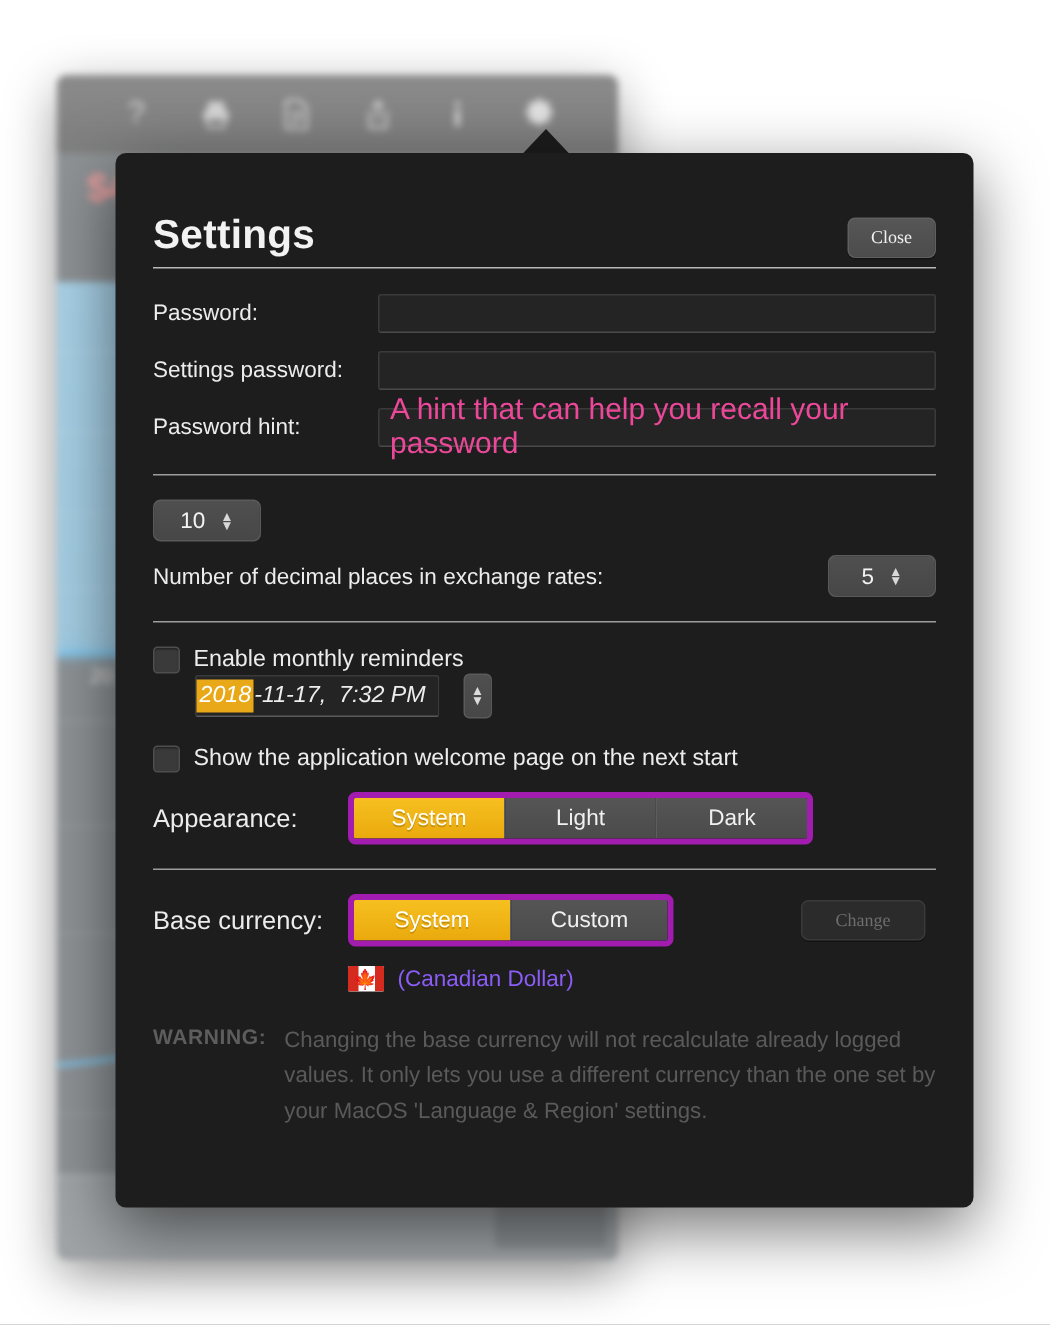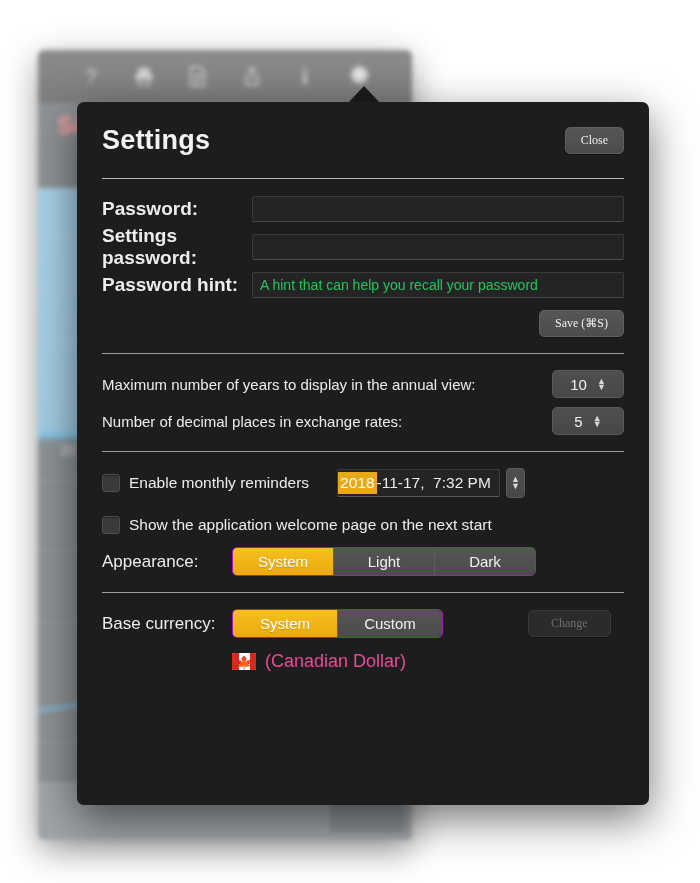--- a/index.html
+++ b/index.html
@@ -155,21 +155,21 @@
     z-index: 10;
     box-sizing: border-box;
     padding: 0 25px;
     color: #e9e9e9;
     font-size: 14.5px;
   }
 
   
   #dialog-header {
     display: flex;
-    align-items: center;
+    align-items: flex-end;
     justify-content: space-between;
     height: 64px;
     padding-top: 6px;
   }
   #dialog-title {
     font-size: 27px;
     font-weight: bold;
     color: #f2f2f2;
     letter-spacing: 0.2px;
   }
@@ -224,40 +224,39 @@
   
   .fieldrow {
     display: flex;
     align-items: center;
     height: 31px;
     margin-top: 7px;
   }
   .fieldrow .lbl {
     width: 150px;
     flex: 0 0 150px;
-    font-size: 19px;
+    font-size: 15px;
     color: #ececec;
-    font-weight: bold;
   }
   .textfield {
     flex: 1;
     height: 26px;
     background: #242424;
     border: 1px solid #3a3a3a;
     border-bottom-color: #4a4a4a;
     border-radius: 2px;
     box-sizing: border-box;
     display: flex;
     align-items: center;
     padding: 0 7px;
     font-size: 14.5px;
     color: #d6d6d6;
     cursor: text;
   }
-  .textfield .ph { color: #22c55e; font-size: 14px; }
+  .textfield .ph { color: #ec4899; font-size: 20px; }
 
   .right-row {
     display: flex;
     justify-content: flex-end;
     margin-top: 10px;
   }
 
   
   .steprow {
     display: flex;
@@ -283,29 +282,31 @@
     display: flex;
     flex-direction: column;
     line-height: 6px;
     font-size: 9px;
     color: #d8d8d8;
   }
 
   
   #reminders-row {
     display: flex;
-    align-items: center;
+    align-items: flex-start;
     margin-top: 10px;
+    flex-direction: column;
   }
   #reminders-row .checkrow { margin: 0; }
   #datebox {
     margin-left: 28px;
     display: flex;
     align-items: center;
-    gap: 6px;
+    gap: 16px;
+    font-style: italic;
   }
   #datefield {
     height: 26px;
     background: #242424;
     border: 1px solid #3a3a3a;
     border-bottom-color: #5a5a5a;
     border-radius: 2px;
     display: flex;
     align-items: center;
     padding: 0 8px 0 0;
@@ -345,21 +346,21 @@
   .segrow .lbl {
     width: 130px;
     flex: 0 0 130px;
     font-size: 17px;
     color: #ececec;
   }
   .segmented {
     display: flex;
     border-radius: 5px;
     overflow: hidden;
-    border: 1px solid #a21caf;
+    border: 4px solid #a21caf;
   }
   .seg {
     padding: 5px 0;
     text-align: center;
     font-size: 15px;
     color: #f0f0f0;
     background: linear-gradient(#555555, #4b4b4b);
     border-right: 1px solid #5d5d5d;
     cursor: pointer;
     user-select: none;
@@ -393,21 +394,21 @@
   #flag-ca .bar.r { right: 0; }
   #flag-ca .leaf {
     position: absolute;
     left: 50%;
     top: 50%;
     transform: translate(-50%,-50%);
     color: #d52b1e;
     font-size: 13px;
     line-height: 1;
   }
-  #currency-name { font-size: 18px; color: #ec4899; }
+  #currency-name { font-size: 15px; color: #8b5cf6; }
 
   
   #warning-block {
     display: flex;
     margin-top: 22px;
     gap: 12px;
     color: #5d5d5d;
   }
   #warning-label {
     font-size: 14px;
@@ -512,28 +513,24 @@
       </div>
     </div>
 
     <div class="fieldrow">
       <span class="lbl">Password hint:</span>
       <div class="textfield">
         <span class="ph">A hint that can help you recall your password</span>
       </div>
     </div>
 
-    <div class="right-row">
-      <button class="btn">Save (⌘S)</button>
-    </div>
 
     <hr class="sep dim">
 
     <div class="steprow">
-      <span class="lbl">Maximum number of years to display in the annual view:</span>
       <div class="stepper">
         <span class="val">10</span>
         <span class="arrows">
             <span>▲</span>
             <span>▼</span>
           </span>
       </div>
     </div>
 
     <div class="steprow">
@@ -593,15 +590,19 @@
 
     <div id="currency-row">
       <span id="flag-ca">
         <span class="bar l"></span>
         <span class="bar r"></span>
         <span class="leaf">🍁</span>
       </span>
       <span id="currency-name">(Canadian Dollar)</span>
     </div>
 
+    <div id="warning-block">
+      <span id="warning-label">WARNING:</span>
+      <span id="warning-text">Changing the base currency will not recalculate already logged values. It only lets you use a different currency than the one set by your MacOS 'Language &amp; Region' settings.</span>
+    </div>
 
   </div>
 </div>
 
 </body></html>

